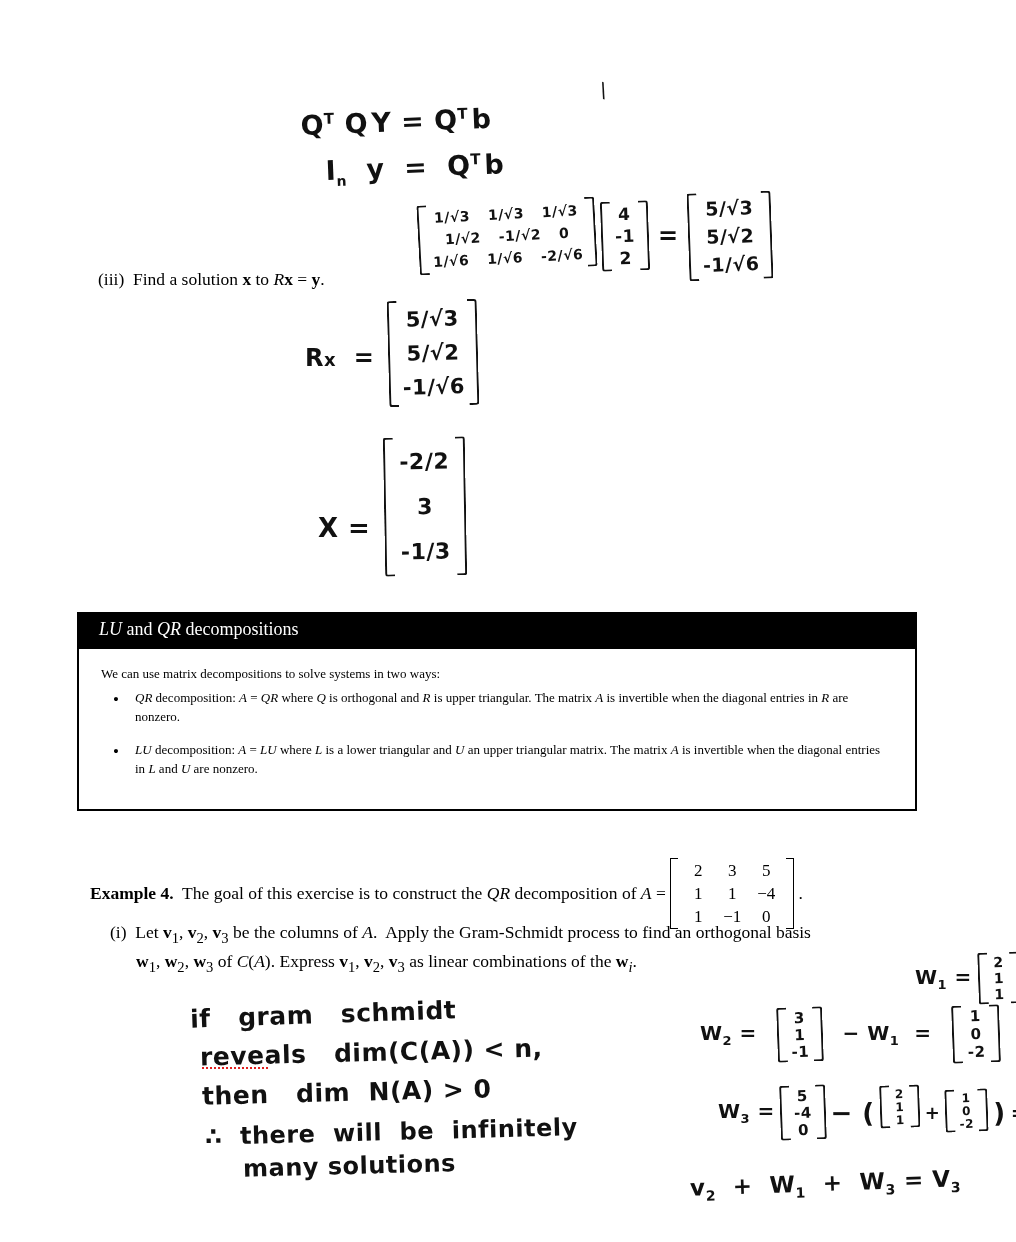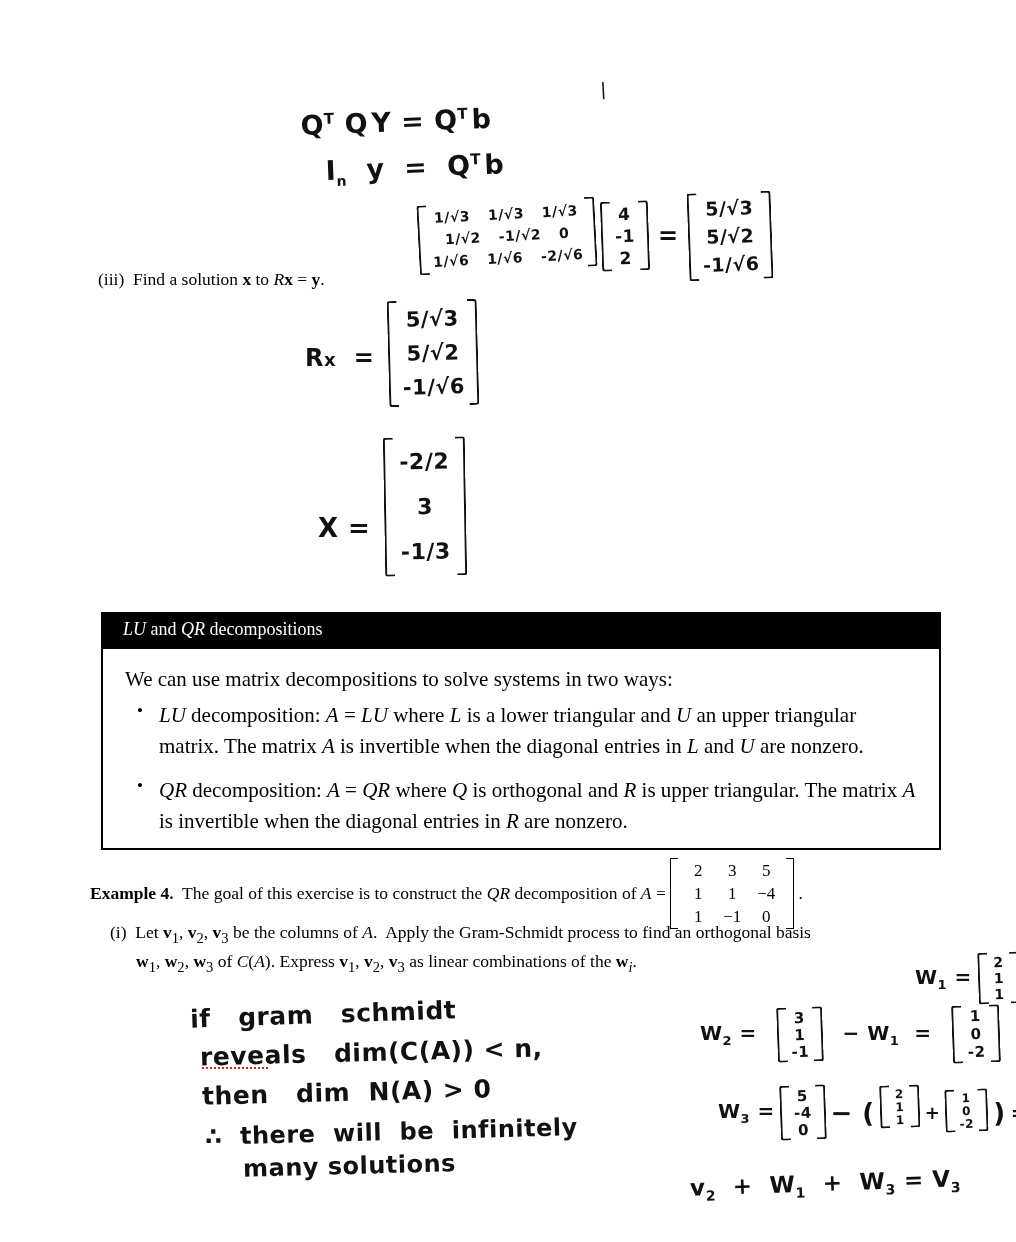--- a/index.html
+++ b/index.html
@@ -15,30 +15,30 @@
 
   
   .q-item{position:absolute;font-size:17.5px;line-height:1.35;}
   .it{font-style:italic;}
   .bf{font-weight:bold;}
 
   
   .vec{font-weight:bold;font-style:normal;}
 
   
-  .boxwrap{position:absolute;left:101px;top:612px;width:840px;}
+  .boxwrap{position:absolute;left:77px;top:612px;width:840px;}
   .boxhead{
     background:#000;color:#fff;
     padding:7px 0 9px 22px;
     font-size:18px;
   }
   .boxbody{
     border:2px solid #000;border-top:none;
-    padding:16px 22px 10px 22px;
-    font-size:21px;line-height:1.4;
+    padding:16px 22px 28px 22px;
+    font-size:13px;line-height:1.4;
     background:#fff;
   }
   .boxbody p.lead{margin:0 0 4px 0;}
   .bullets{margin:6px 0 0 0;padding:0;list-style:none;}
   .bullets li{position:relative;padding-left:34px;margin-bottom:14px;line-height:1.45;}
   .bullets li:last-child{margin-bottom:2px;}
   .bullets li:before{
     content:"\2022";position:absolute;left:12px;top:-1px;font-size:17px;
   }
 
@@ -175,24 +175,24 @@
   </div>
 
   <div class="boxwrap">
     <div class="boxhead">
       <span class="it">LU</span><span> and </span><span class="it">QR</span><span> decompositions</span>
     </div>
     <div class="boxbody">
       <p class="lead">We can use matrix decompositions to solve systems in two ways:</p>
       <ul class="bullets">
         <li>
-          <span class="it">LU</span> decomposition: <span class="it">A</span> = <span class="it">LU</span> where <span class="it">L</span> is a lower triangular and <span class="it">U</span> an upper triangular matrix. The matrix <span class="it">A</span> is invertible when the diagonal entries in <span class="it">L</span> and <span class="it">U</span> are nonzero.
+          <span class="it">QR</span> decomposition: <span class="it">A</span> = <span class="it">QR</span> where <span class="it">Q</span> is orthogonal and <span class="it">R</span> is upper triangular. The matrix <span class="it">A</span> is invertible when the diagonal entries in <span class="it">R</span> are nonzero.
         </li>
         <li>
-          <span class="it">QR</span> decomposition: <span class="it">A</span> = <span class="it">QR</span> where <span class="it">Q</span> is orthogonal and <span class="it">R</span> is upper triangular. The matrix <span class="it">A</span> is invertible when the diagonal entries in <span class="it">R</span> are nonzero.
+          <span class="it">LU</span> decomposition: <span class="it">A</span> = <span class="it">LU</span> where <span class="it">L</span> is a lower triangular and <span class="it">U</span> an upper triangular matrix. The matrix <span class="it">A</span> is invertible when the diagonal entries in <span class="it">L</span> and <span class="it">U</span> are nonzero.
         </li>
       </ul>
     </div>
   </div>
 
   <div style="position:absolute;left:90px;top:858px;font-size:17.5px;display:flex;align-items:center;">
     <span class="bf">Example 4.</span>
     <span>&nbsp; The goal of this exercise is to construct the <span class="it">QR</span> decomposition of <span class="it">A</span> =&nbsp;</span>
     <span class="pmatrix">
       <span class="pbrk l"></span>

